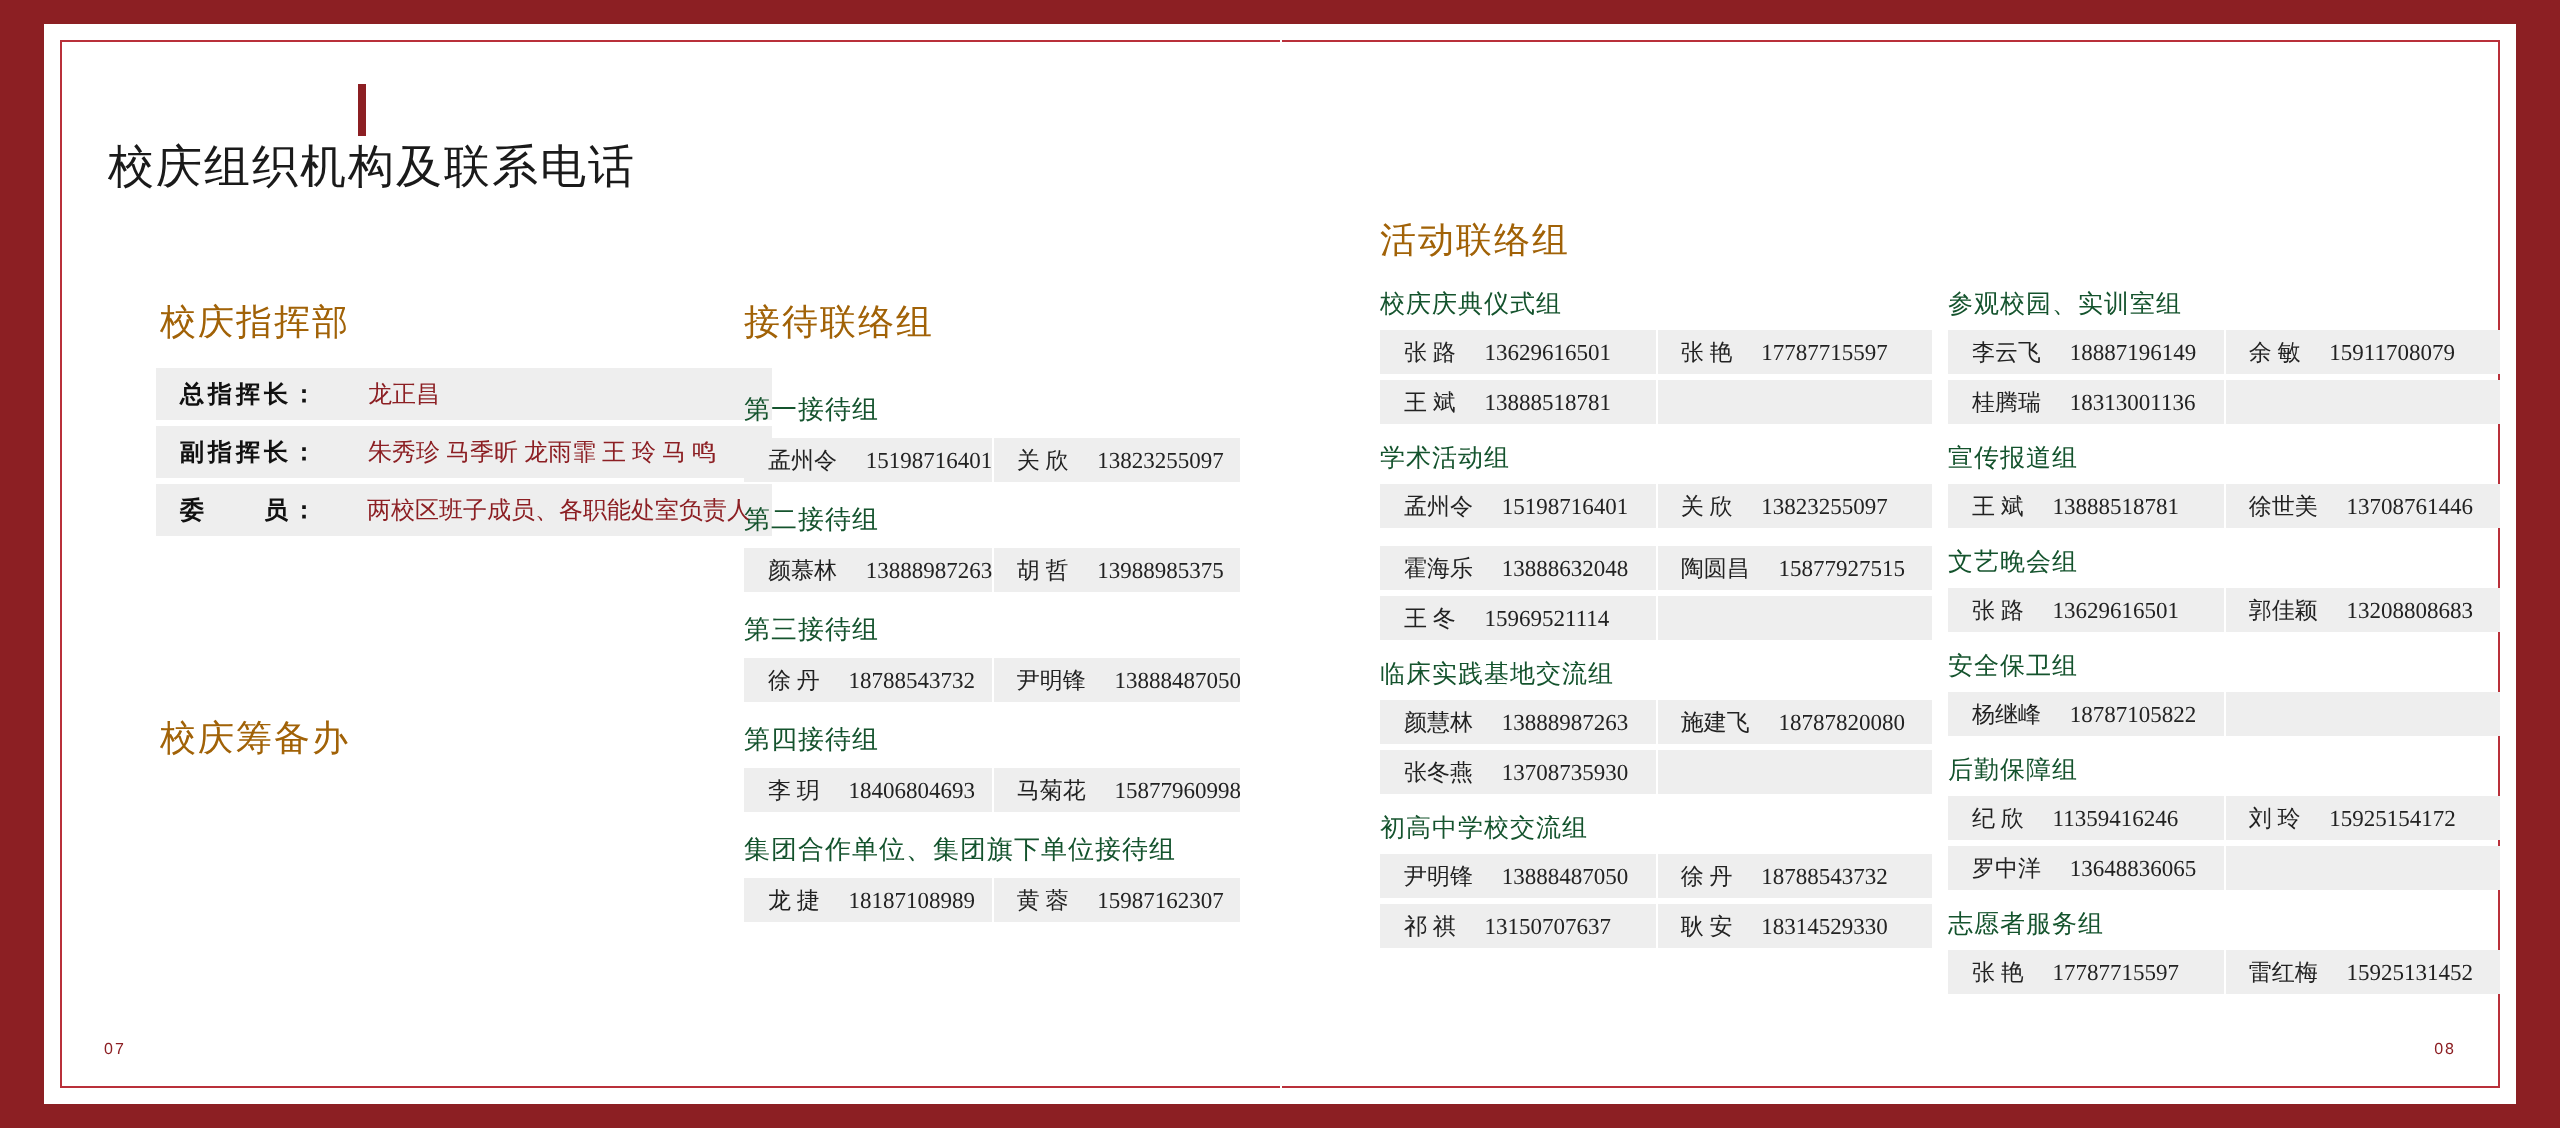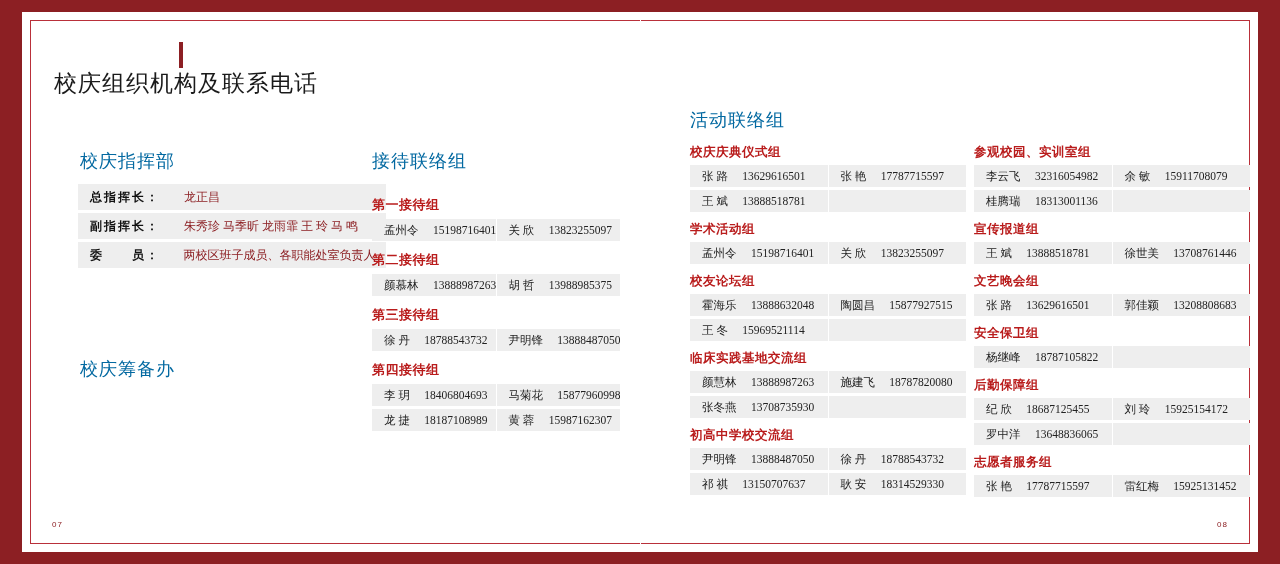--- a/index.html
+++ b/index.html
@@ -60,29 +60,29 @@
     color: #1a1a1a;
     letter-spacing: 1px;
     font-weight: normal;
   }
 
   
   .col-head {
     position: absolute;
     font-family: "DejaVu Serif", "Liberation Serif", serif;
     font-size: 18px;
-    color: #0369a1;
+    color: #a16207;
     letter-spacing: 1px;
   }
 
   .sub-head {
     font-family: "DejaVu Serif", "Liberation Serif", serif;
     font-size: 13px;
-    color: #b91c1c;
-    font-weight: bold;
+    color: #14532d;
+    font-weight: normal;
     margin-bottom: 5px;
     letter-spacing: 0.5px;
   }
 
   
   .row {
     background: #eeeeee;
     height: 22px;
     display: flex;
     align-items: center;
@@ -245,20 +245,21 @@
             <span>18406804693</span>
           </div>
           <div class="divider"></div>
           <div class="cell half">
             <span>马菊花 </span>
             <span>15877960998</span>
           </div>
         </div>
       </div>
       <div>
+        <div class="sub-head">集团合作单位、集团旗下单位接待组</div>
         <div class="row">
           <div class="cell half">
             <span>龙  捷 </span>
             <span>18187108989</span>
           </div>
           <div class="divider"></div>
           <div class="cell half">
             <span>黄  蓉 </span>
             <span>15987162307</span>
           </div>
@@ -305,21 +306,20 @@
           </div>
           <div class="divider"></div>
           <div class="cell half">
             <span>关  欣 </span>
             <span>13823255097</span>
           </div>
         </div>
       </div>
 
       <div class="act-group">
-        <div class="sub-head">校友论坛组</div>
         <div class="row">
           <div class="cell half">
             <span>霍海乐 </span>
             <span>13888632048</span>
           </div>
           <div class="divider"></div>
           <div class="cell half">
             <span>陶圆昌 </span>
             <span>15877927515</span>
           </div>
@@ -390,21 +390,21 @@
       </div>
     </div>
 
     <div class="block" id="act-col2">
 
       <div class="act-group">
         <div class="sub-head">参观校园、实训室组</div>
         <div class="row">
           <div class="cell half">
             <span>李云飞 </span>
-            <span>32316054982</span>
+            <span>18887196149</span>
           </div>
           <div class="divider"></div>
           <div class="cell half">
             <span>余  敏 </span>
             <span>15911708079</span>
           </div>
         </div>
         <div class="row">
           <div class="cell half">
             <span>桂腾瑞 </span>
@@ -458,21 +458,21 @@
           <div class="divider"></div>
           <div class="cell half"></div>
         </div>
       </div>
 
       <div class="act-group">
         <div class="sub-head">后勤保障组</div>
         <div class="row">
           <div class="cell half">
             <span>纪  欣 </span>
-            <span>18687125455</span>
+            <span>11359416246</span>
           </div>
           <div class="divider"></div>
           <div class="cell half">
             <span>刘  玲 </span>
             <span>15925154172</span>
           </div>
         </div>
         <div class="row">
           <div class="cell half">
             <span>罗中洋 </span>

